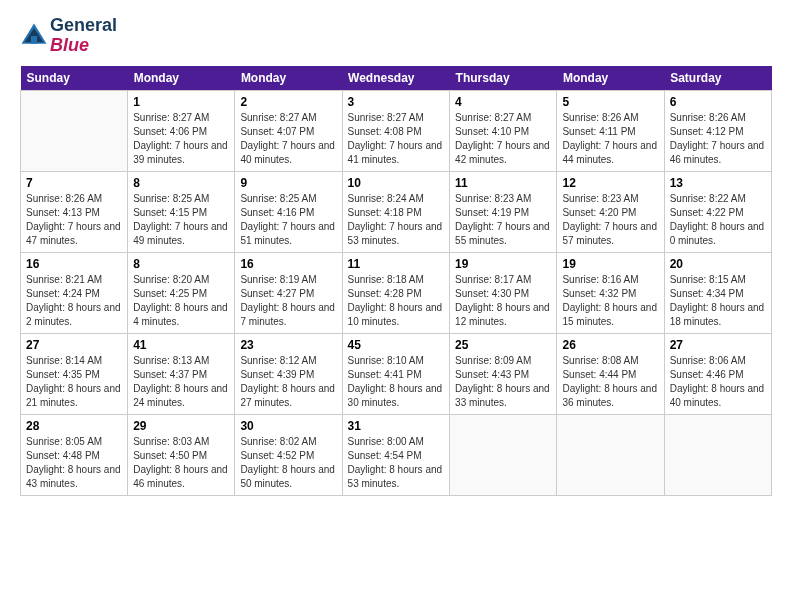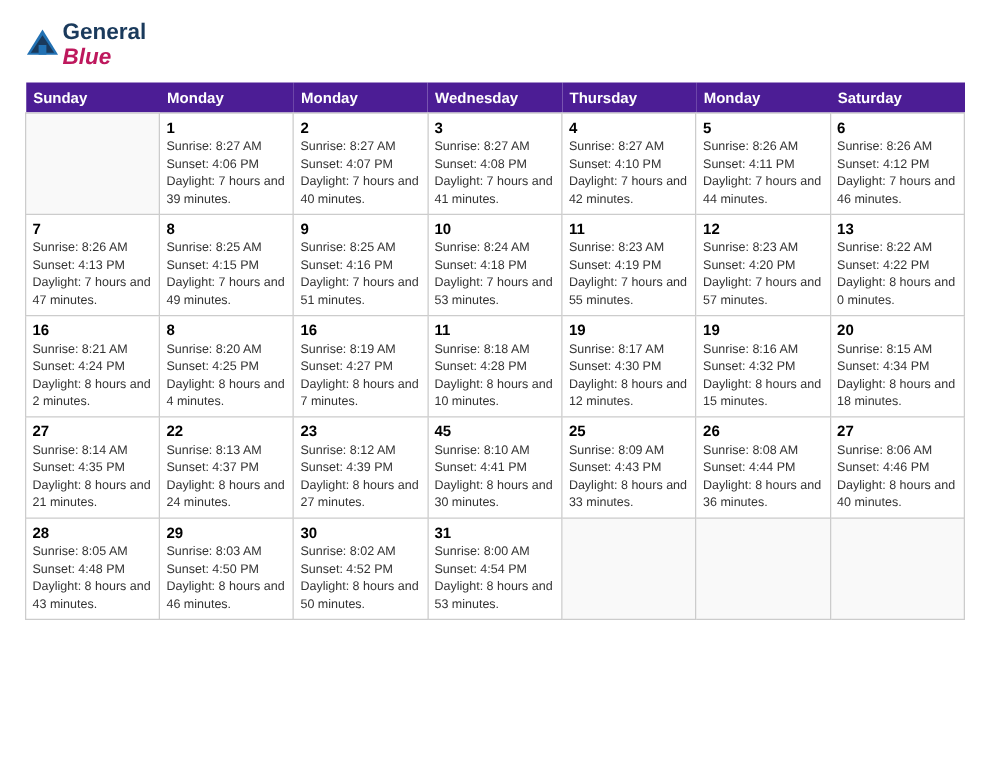--- a/index.html
+++ b/index.html
@@ -210,21 +210,21 @@
             <span class="day-num">20</span>
             <div class="day-detail">Sunrise: 8:15 AM<br>Sunset: 4:34 PM<br>Daylight: 8 hours and 18 minutes.</div>
           </td>
         </tr>
         <tr>
           <td>
             <span class="day-num">27</span>
             <div class="day-detail">Sunrise: 8:14 AM<br>Sunset: 4:35 PM<br>Daylight: 8 hours and 21 minutes.</div>
           </td>
           <td>
-            <span class="day-num">22</span>
+            <span class="day-num">41</span>
             <div class="day-detail">Sunrise: 8:13 AM<br>Sunset: 4:37 PM<br>Daylight: 8 hours and 24 minutes.</div>
           </td>
           <td>
             <span class="day-num">23</span>
             <div class="day-detail">Sunrise: 8:12 AM<br>Sunset: 4:39 PM<br>Daylight: 8 hours and 27 minutes.</div>
           </td>
           <td>
             <span class="day-num">45</span>
             <div class="day-detail">Sunrise: 8:10 AM<br>Sunset: 4:41 PM<br>Daylight: 8 hours and 30 minutes.</div>
           </td>

